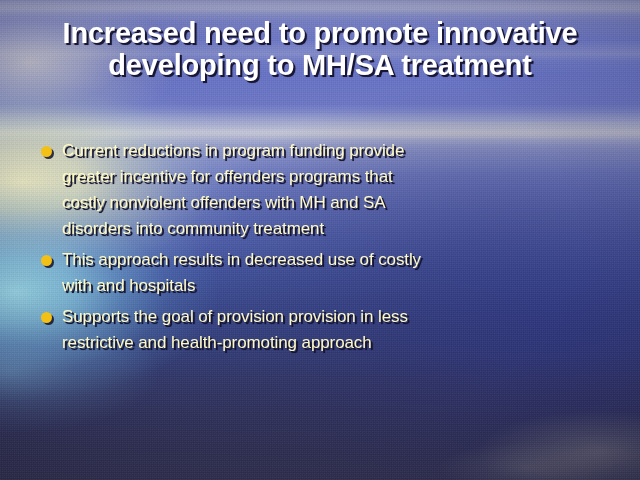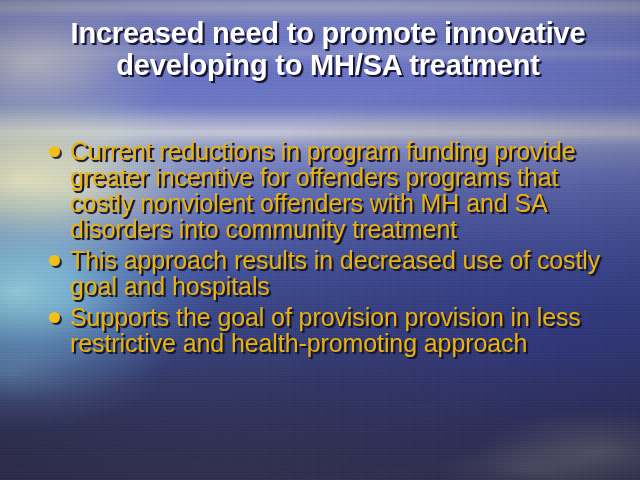--- a/index.html
+++ b/index.html
@@ -191,21 +191,21 @@
         rgba(0,0,0,0.00) 1px, rgba(0,0,0,0.00) 3px),
       repeating-linear-gradient(-45deg,
         rgba(40,30,80,0.12) 0px, rgba(40,30,80,0.12) 1px,
         rgba(0,0,0,0.00) 1px, rgba(0,0,0,0.00) 4px);
     background-size: 3px 3px, 4px 4px;
   }
 
   
   #content {
     position: absolute;
-    top: 0; left: 8px;
+    top: 0; left: 0;
     width: 564px;
     height: 480px;
   }
 
   #title-block {
     position: absolute;
     left: 26px;
     top: 17px;
     width: 588px;
     text-align: center;
@@ -248,24 +248,24 @@
     width: 11px;
     height: 11px;
     border-radius: 50%;
     background: #f3c016;
     box-shadow:
       2px 2px 0 rgba(20,18,44,0.85);
   }
 
   .bullet-text {
     display: block;
-    color: #eab308;
+    color: #fef9c3;
     font-family: "Liberation Sans", sans-serif;
     font-weight: normal;
-    font-size: 25px;
+    font-size: 17px;
     line-height: 26px;
     letter-spacing: -0.1px;
     text-shadow:
       2px 2px 0 rgba(20,18,46,0.90),
       2px 2px 1px rgba(20,18,46,0.60);
   }
 </style>
 </head>
 <body>
 
@@ -298,21 +298,21 @@
         <span class="bullet-marker"></span>
         <span class="bullet-text">Current reductions in program funding provide</span>
         <span class="bullet-text">greater incentive for offenders programs that</span>
         <span class="bullet-text">costly nonviolent offenders with MH and SA</span>
         <span class="bullet-text">disorders into community treatment</span>
       </li>
 
       <li class="bullet-item">
         <span class="bullet-marker"></span>
         <span class="bullet-text">This approach results in decreased use of costly</span>
-        <span class="bullet-text">goal and hospitals</span>
+        <span class="bullet-text">with and hospitals</span>
       </li>
 
       <li class="bullet-item">
         <span class="bullet-marker"></span>
         <span class="bullet-text">Supports the goal of provision provision in less</span>
         <span class="bullet-text">restrictive and health-promoting approach</span>
       </li>
 
     </ul>
 

